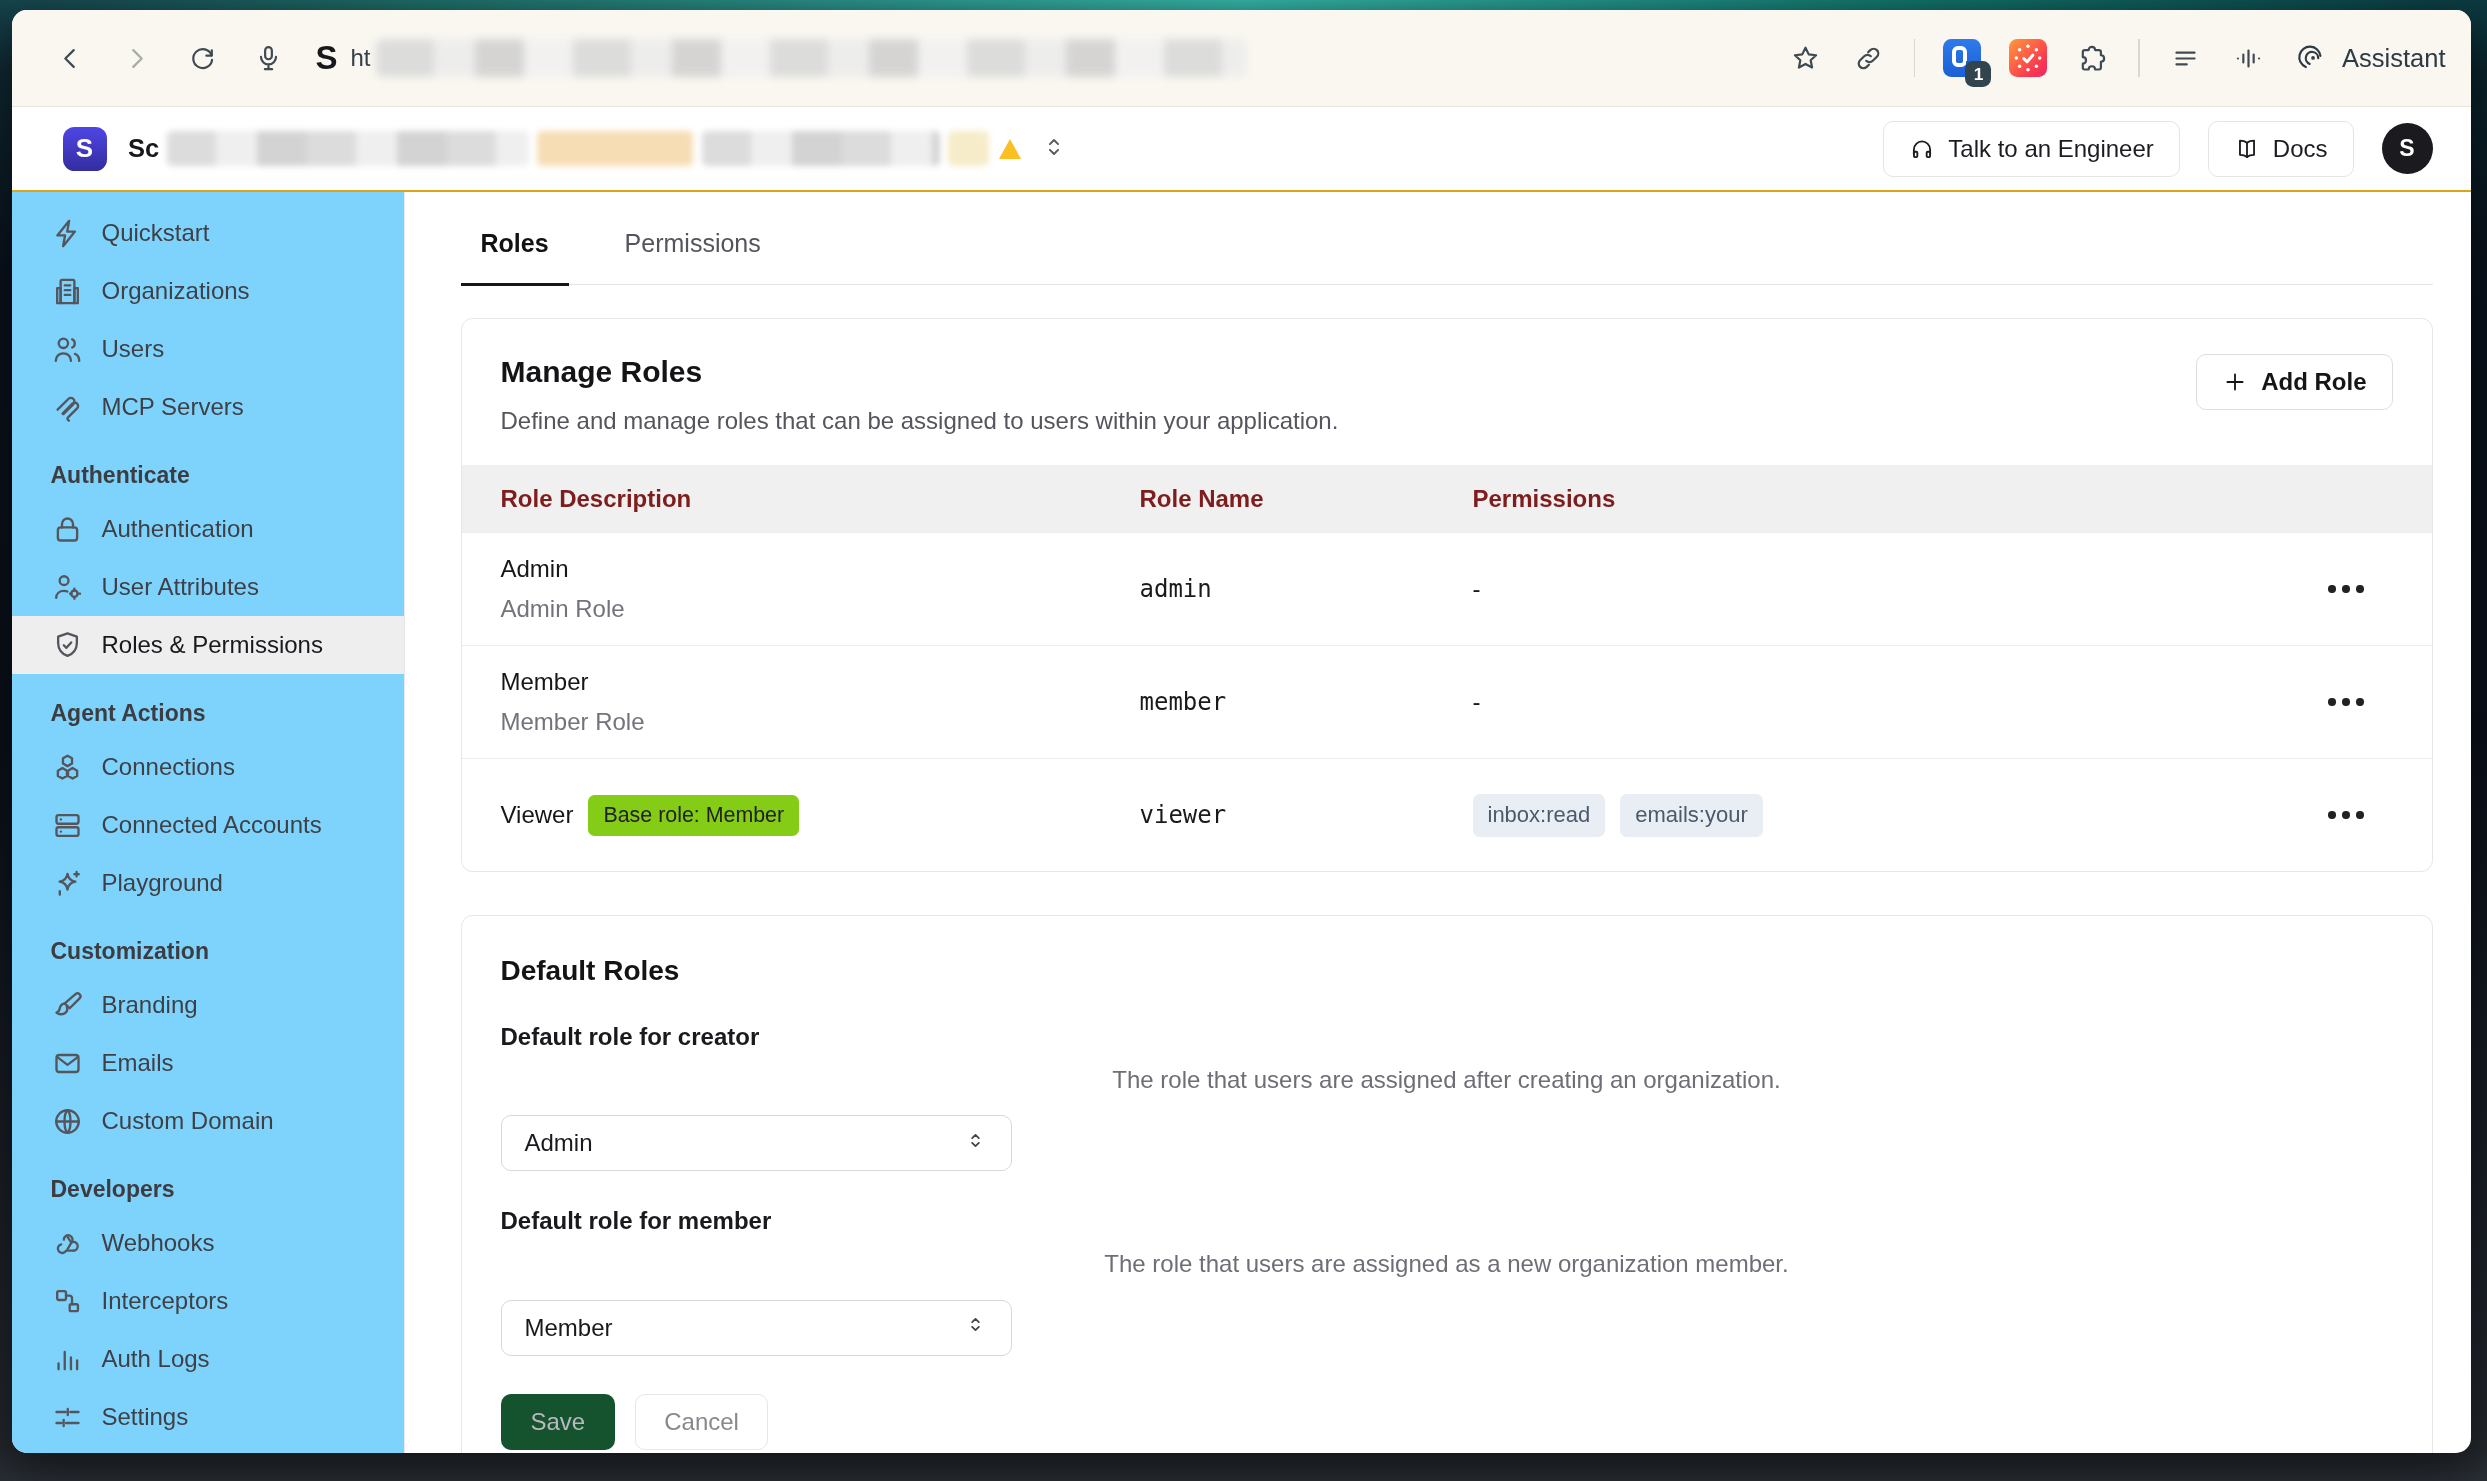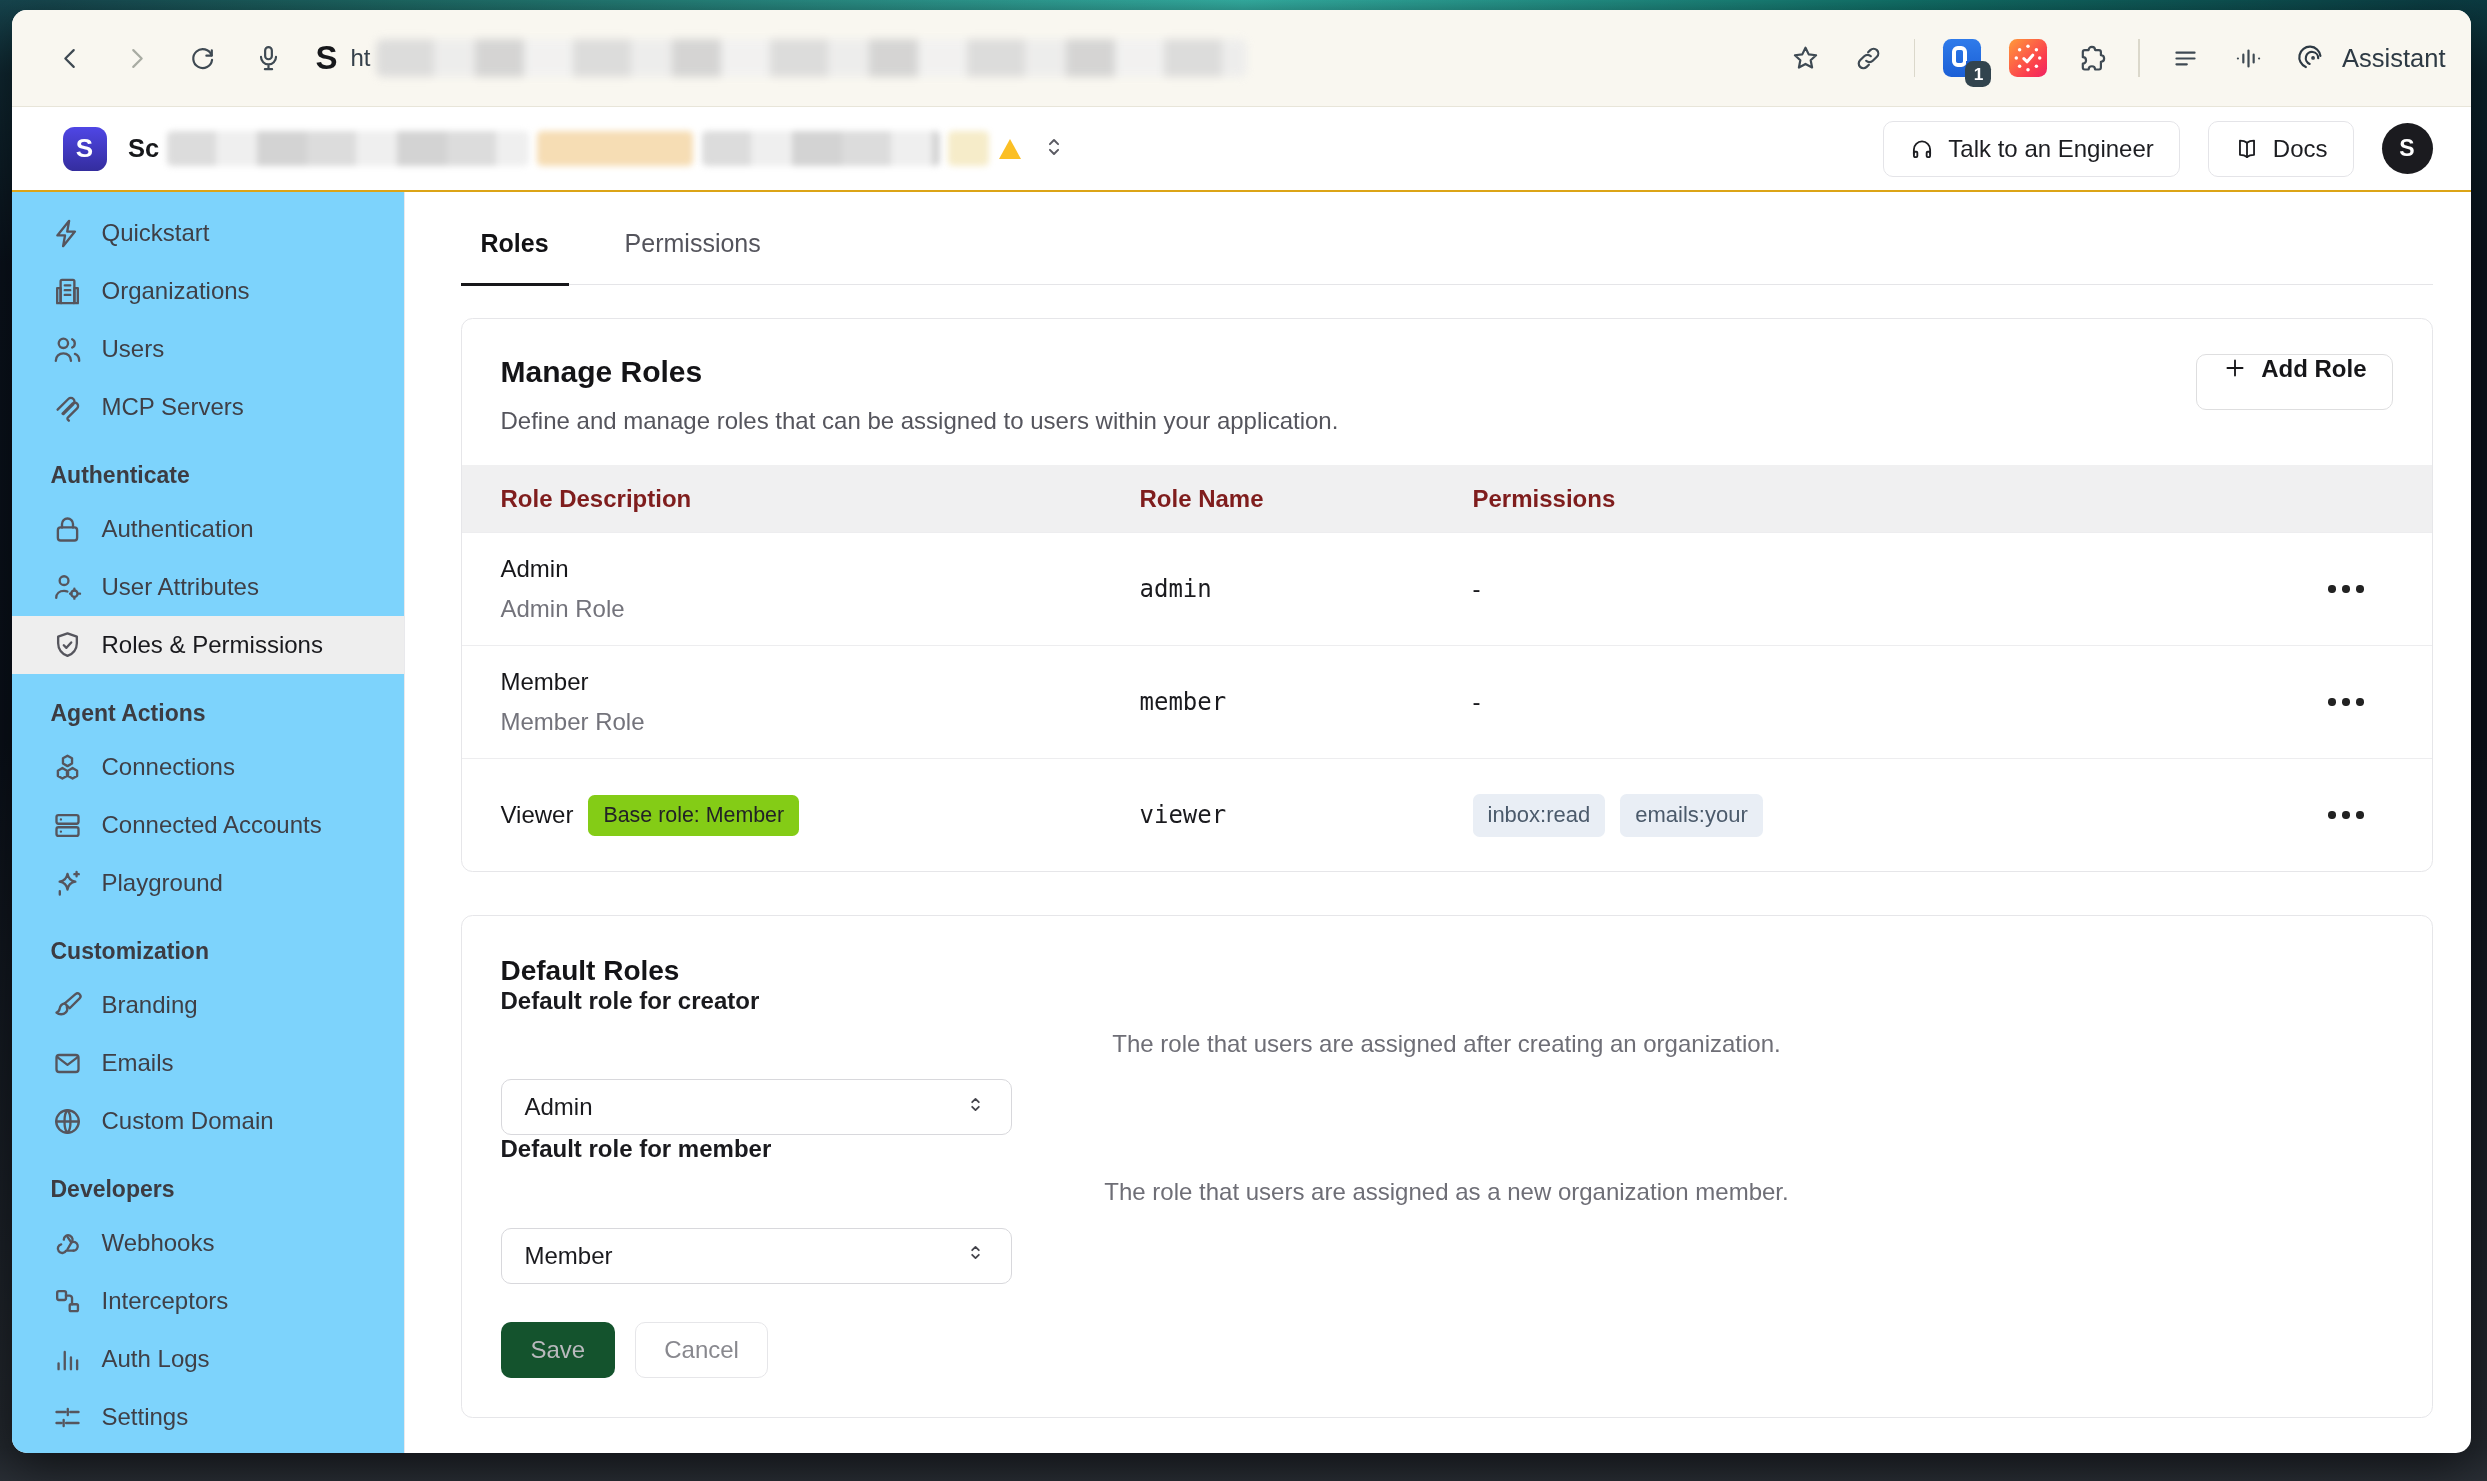--- a/index.html
+++ b/index.html
@@ -97,21 +97,21 @@
   .tab{ font-size:25px; padding:0 20px 25px; margin-bottom:-1.6px; border-bottom:3.3px solid transparent;
         color:#54545c; cursor:pointer; }
   .tab.active{ color:#121215; font-weight:700; border-bottom-color:#17171a; }
   .tab + .tab{ margin-left:36px; }
 
   .card{ border:1.6px solid #e6e6e9; border-radius:11.5px; background:#fff; }
   .card1{ margin-top:33px; position:relative; padding-top:36px; }
   .card1-head{ padding:0 39px; }
   .card-title{ font-size:30px; font-weight:600; color:#141417; }
   .card-sub{ font-size:24px; color:#55555d; margin-top:18px; }
-  .addrole{ position:absolute; right:39px; top:35px; height:56px; display:flex; align-items:flex-start;
+  .addrole{ position:absolute; right:39px; top:35px; height:56px; display:flex; align-items:center;
             gap:13px; padding:0 25px; background:#fff; border:1.6px solid #dededf; border-radius:10px;
             font-size:24px; font-weight:600; color:#161619; cursor:pointer; }
   .addrole svg{ width:26px; height:26px; }
 
   .tgrid{ display:grid; grid-template-columns:639px 333px 824px 99px; align-items:center; padding:0 39px; }
   .thead{ margin-top:30px; background:#f0f0f1; height:67px; font-size:24px; font-weight:600; color:#7f1d1d; }
   .trow{ min-height:113px; border-top:1.6px solid #ededef; }
   .trow:first-of-type{ border-top:none; }
   .cell-name .primary{ font-size:24px; color:#17171a; }
   .cell-name .secondary{ font-size:24px; color:#73737b; margin-top:11.5px; }
@@ -121,21 +121,21 @@
   .badge-gray{ display:inline-flex; align-items:center; height:41px; padding:0 15px; border-radius:6.6px;
                background:#84cc16; font-size:21.4px; color:#222226; }
   .permbadges{ display:flex; gap:15px; }
   .badge-blue{ display:inline-flex; align-items:center; height:43px; padding:0 15px; border-radius:6.6px;
                background:#e9eef5; font-size:22px; color:#4b5a6b; }
   .dots{ justify-self:center; display:flex; gap:6.6px; cursor:pointer; }
   .dots i{ width:7.4px; height:7.4px; border-radius:50%; background:#222; }
 
   .card2{ margin-top:43px; padding:39px; }
   .dr-title{ font-size:28px; font-weight:600; color:#141417; }
-  .f-label{ font-size:24px; font-weight:600; color:#1a1a1e; }
+  .f-label{ font-size:24px; font-weight:600; color:#1a1a1e; margin-top:36px; }
   .f-desc{ font-size:24px; color:#6e6e76; margin-top:15px;text-align:center; }
   .select{ margin-top:21.4px; width:511px; height:56px; border:1.6px solid #d8d8dc; border-radius:10px;
            display:flex; align-items:center; justify-content:space-between; padding:0 23px;
            font-size:24px; color:#1a1a1e; cursor:pointer; background:#fff; }
   .select .chev{ color:#43434a; }
   .formbtns{ display:flex; gap:20px; margin-top:38px; }
   .btn-save{ height:56px; padding:0 30px; border:none; border-radius:10px; background:#14532d;
              color:#b9b9bd; font-size:24px; font-weight:500; }
   .btn-cancel{ height:56px; padding:0 28px; border:1.6px solid #e6e6e9; border-radius:10px; background:#fff;
                color:#88888e; font-size:24px; font-weight:500; cursor:pointer; }

